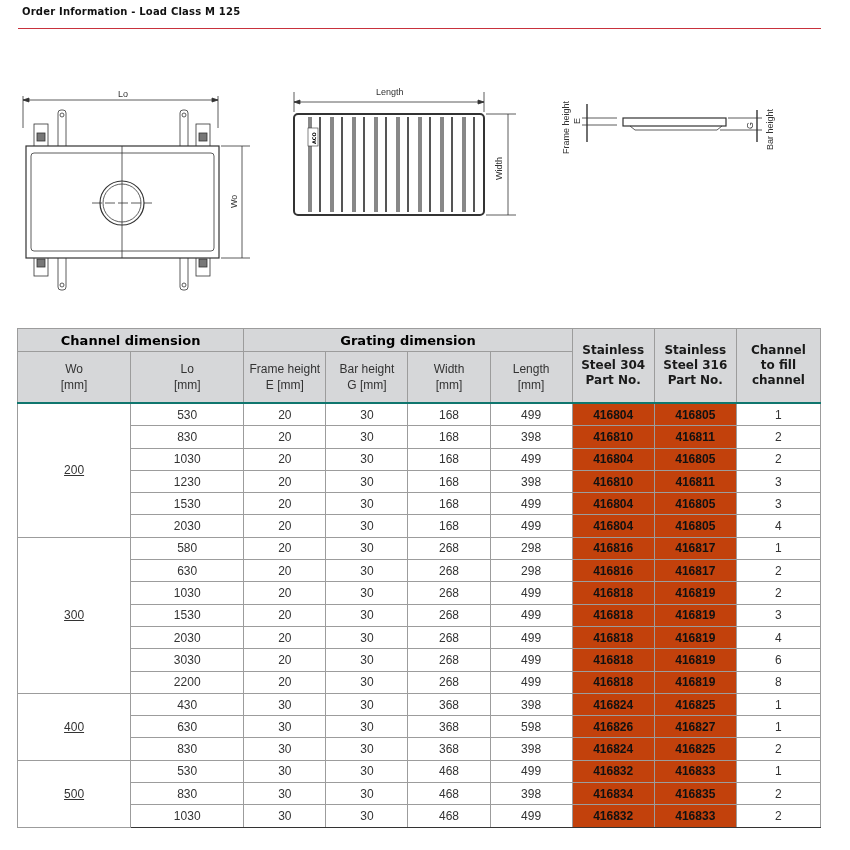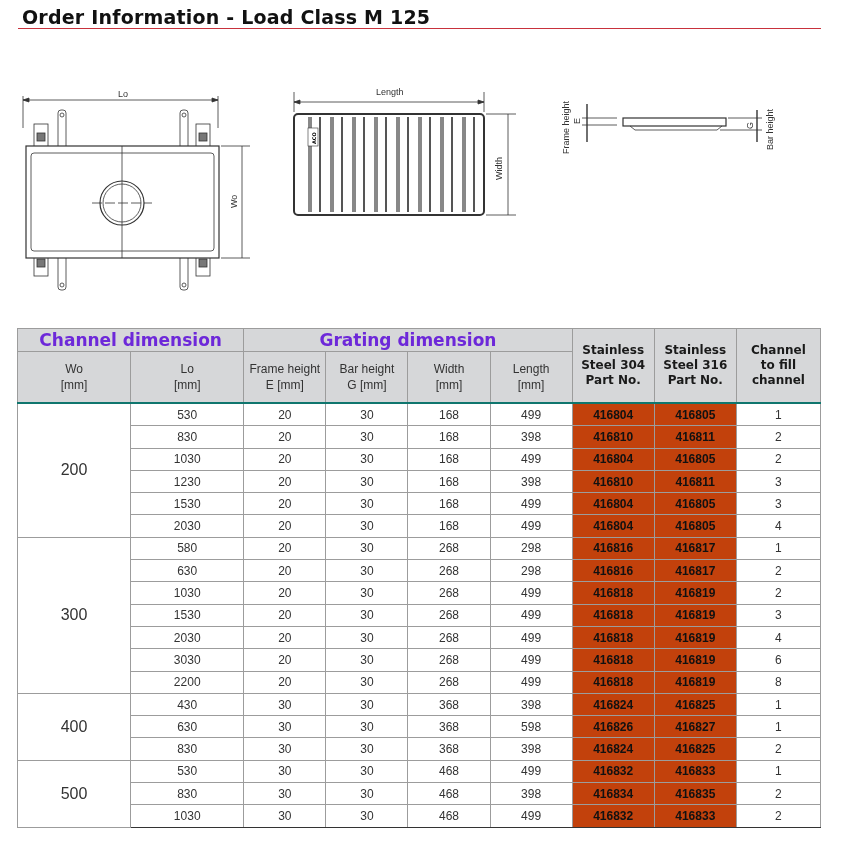--- a/index.html
+++ b/index.html
@@ -1,31 +1,31 @@
 <!DOCTYPE html>
 <html><head>
 <meta charset="utf-8">
 <style>
   html,body{margin:0;padding:0;background:#fff;}
   body{width:850px;height:850px;position:relative;overflow:hidden;font-family:"DejaVu Sans",sans-serif;color:#1a1a1a;}
-  .title{position:absolute;left:22px;top:6px;font-size:19px;font-weight:bold;letter-spacing:0.2px;color:#111;text-align:center;}
+  .title{position:absolute;left:22px;top:6px;font-size:10px;font-weight:bold;letter-spacing:0.2px;color:#111;text-align:center;}
   .title-rule{position:absolute;left:18px;top:28px;width:803px;height:1px;background:#c8323c;}
   .drawings{position:absolute;left:0;top:80px;width:850px;height:230px;}
   .drawings svg{position:absolute;}
   .dim-label{font-family:"Liberation Sans",sans-serif;font-size:9px;fill:#333;}
   table.order{position:absolute;left:17px;top:328px;width:804px;border-collapse:collapse;font-family:"Liberation Sans",sans-serif;}
   table.order th, table.order td{border:1px solid #9c9c9c;text-align:center;padding:0;}
   table.order thead th{background:#d6d7d9;}
-  th.group{font-family:"DejaVu Sans",sans-serif;font-weight:bold;font-size:17px;height:22px;color:#6d28d9;border-bottom:none;}
+  th.group{font-family:"DejaVu Sans",sans-serif;font-weight:bold;font-size:13px;height:22px;color:#000000;border-bottom:none;}
   th.sub{font-weight:normal;font-size:12px;color:#333;height:50px;line-height:16px;border-top:none;}
   th.big{font-family:"DejaVu Sans",sans-serif;font-weight:bold;font-size:12px;line-height:15px;color:#1a1a1a;}
   thead tr:last-child th, thead th.big{border-bottom:2px solid #0f766e;}
   td{font-size:12px;height:21.3px;color:#333;}
   td.part{background:#c2410c;font-weight:bold;color:#111;font-size:12px;margin-left:20px;}
-  td.wo{font-size:16px;}
+  td.wo{font-size:12px;text-decoration:underline;}
   tbody tr.grp-start td{border-top:1.5px solid #8c8c8c;}
   tbody tr:last-child td{border-bottom:1.5px solid #333;}
   table.order{border-left:1px solid #9c9c9c;}
 </style>
 </head>
 <body>
 
 <div class="title">Order Information - Load Class M 125</div>
 <div class="title-rule"></div>
 

